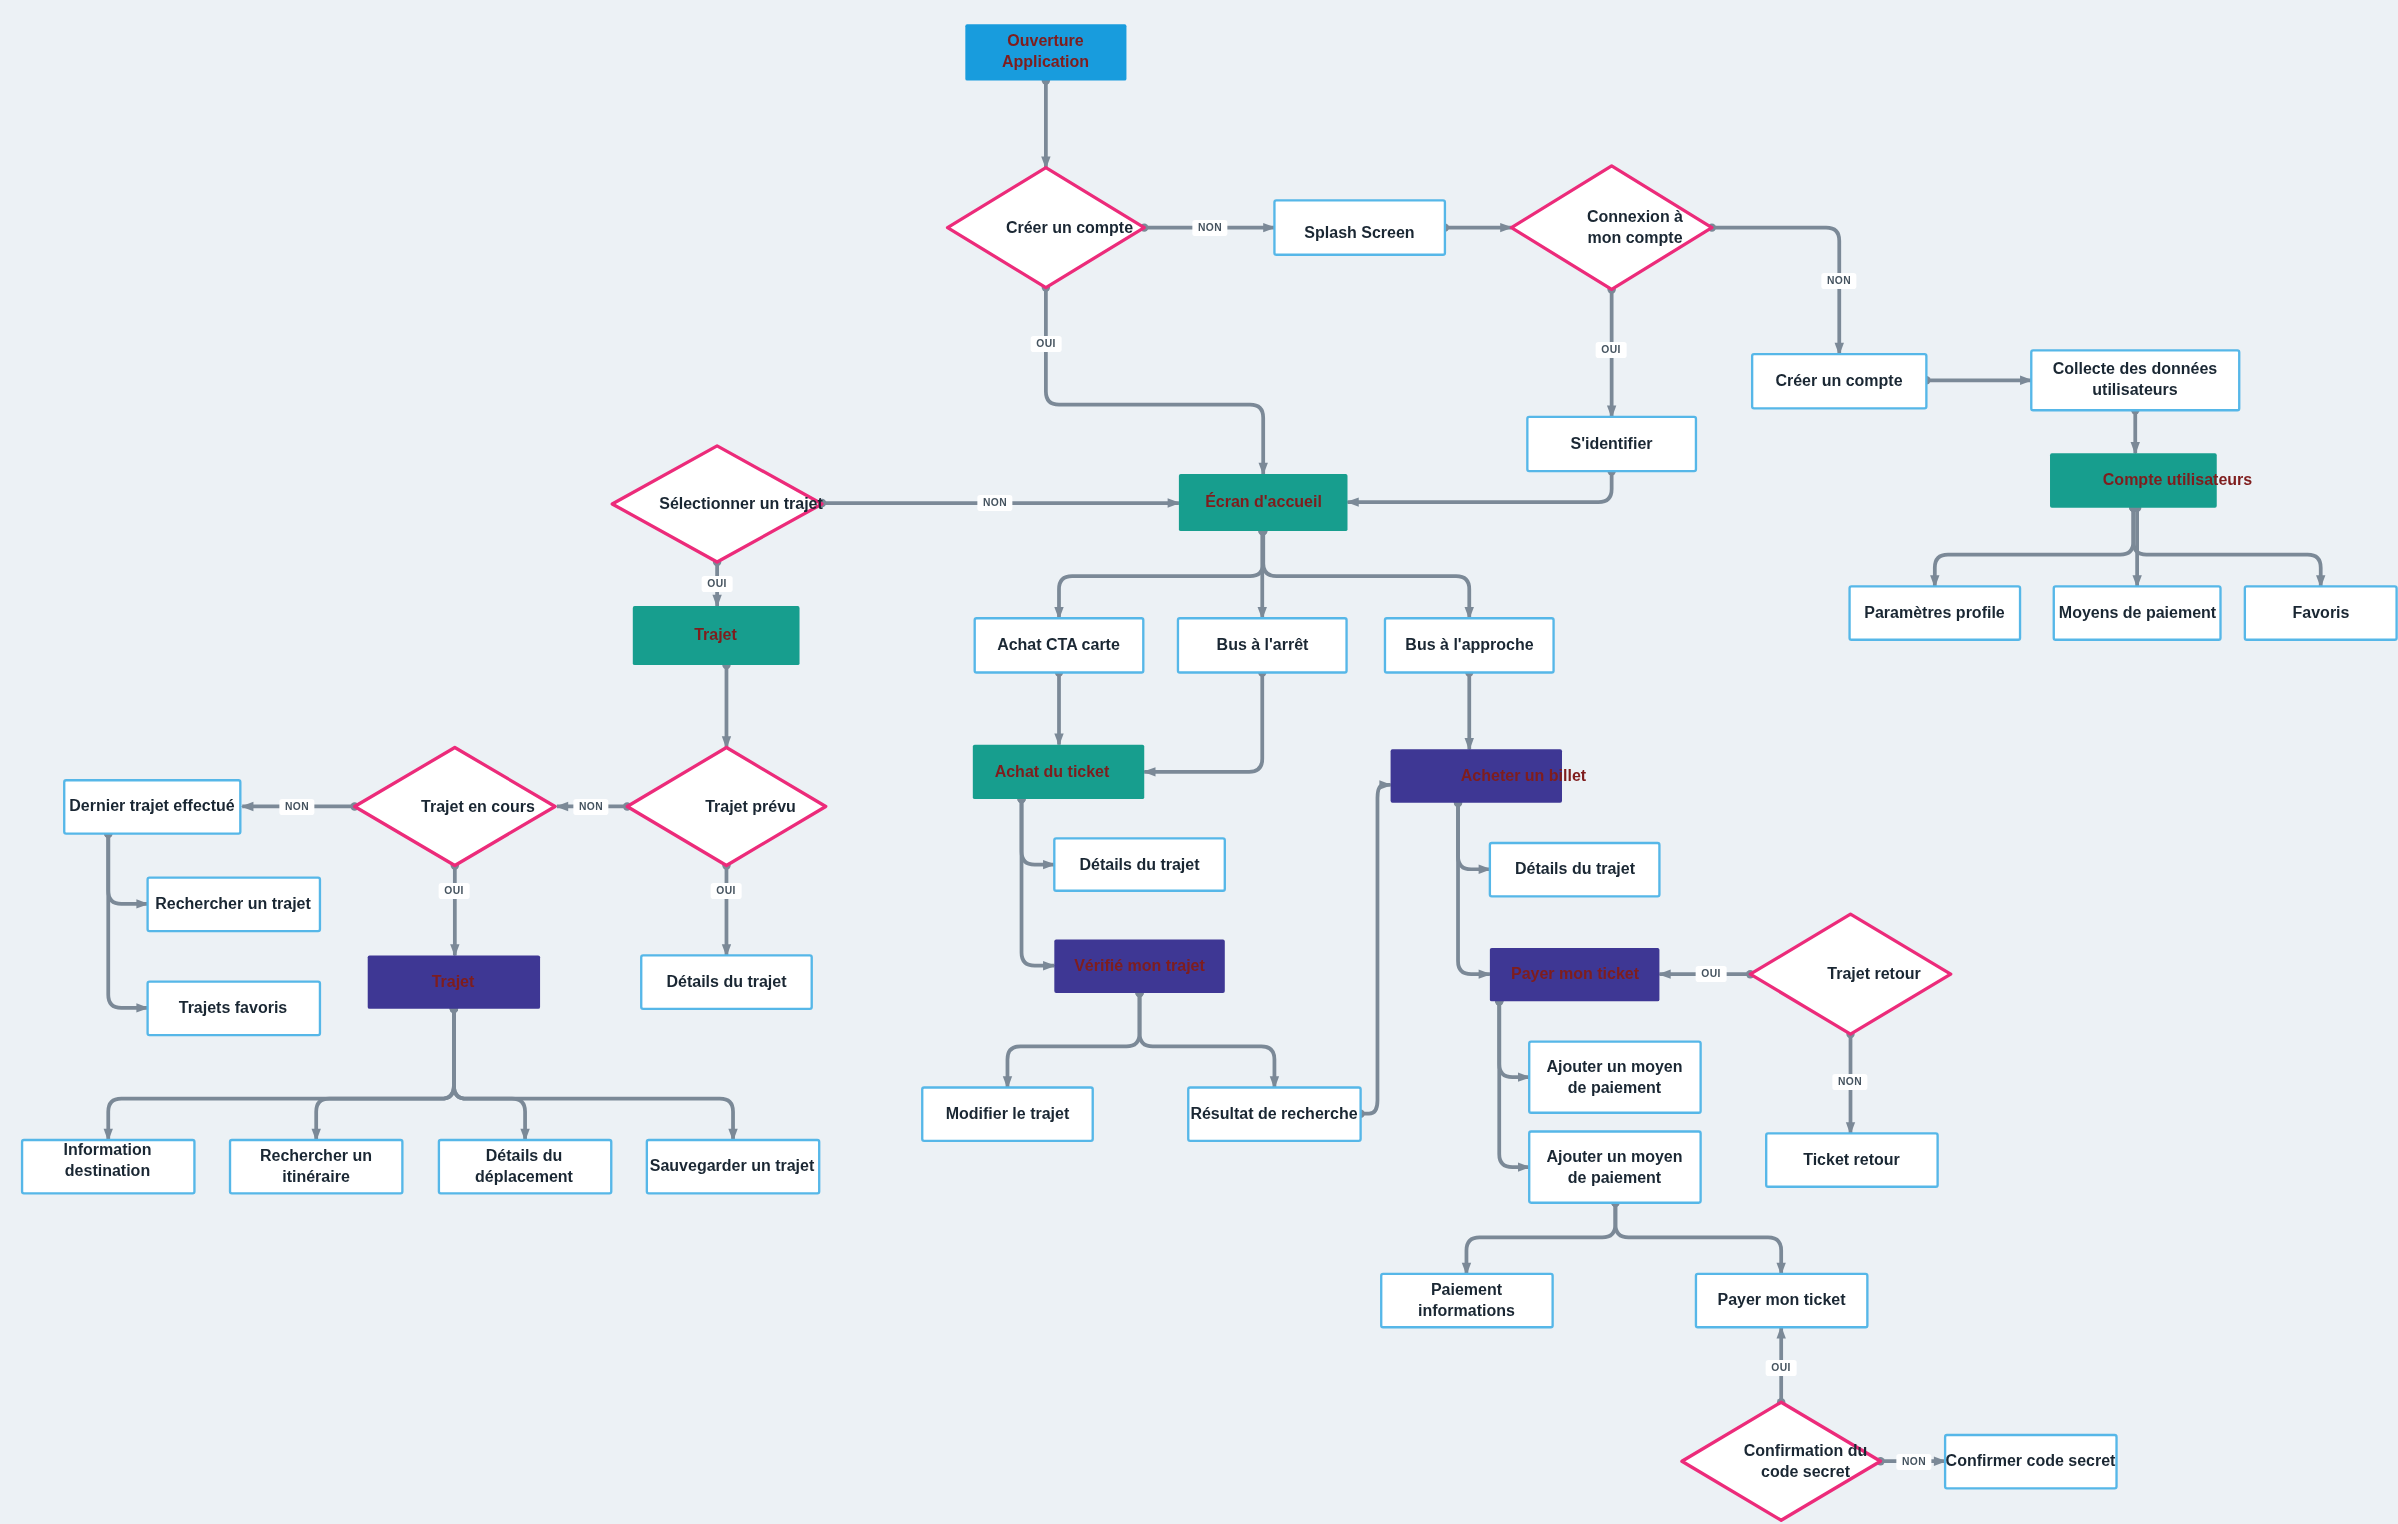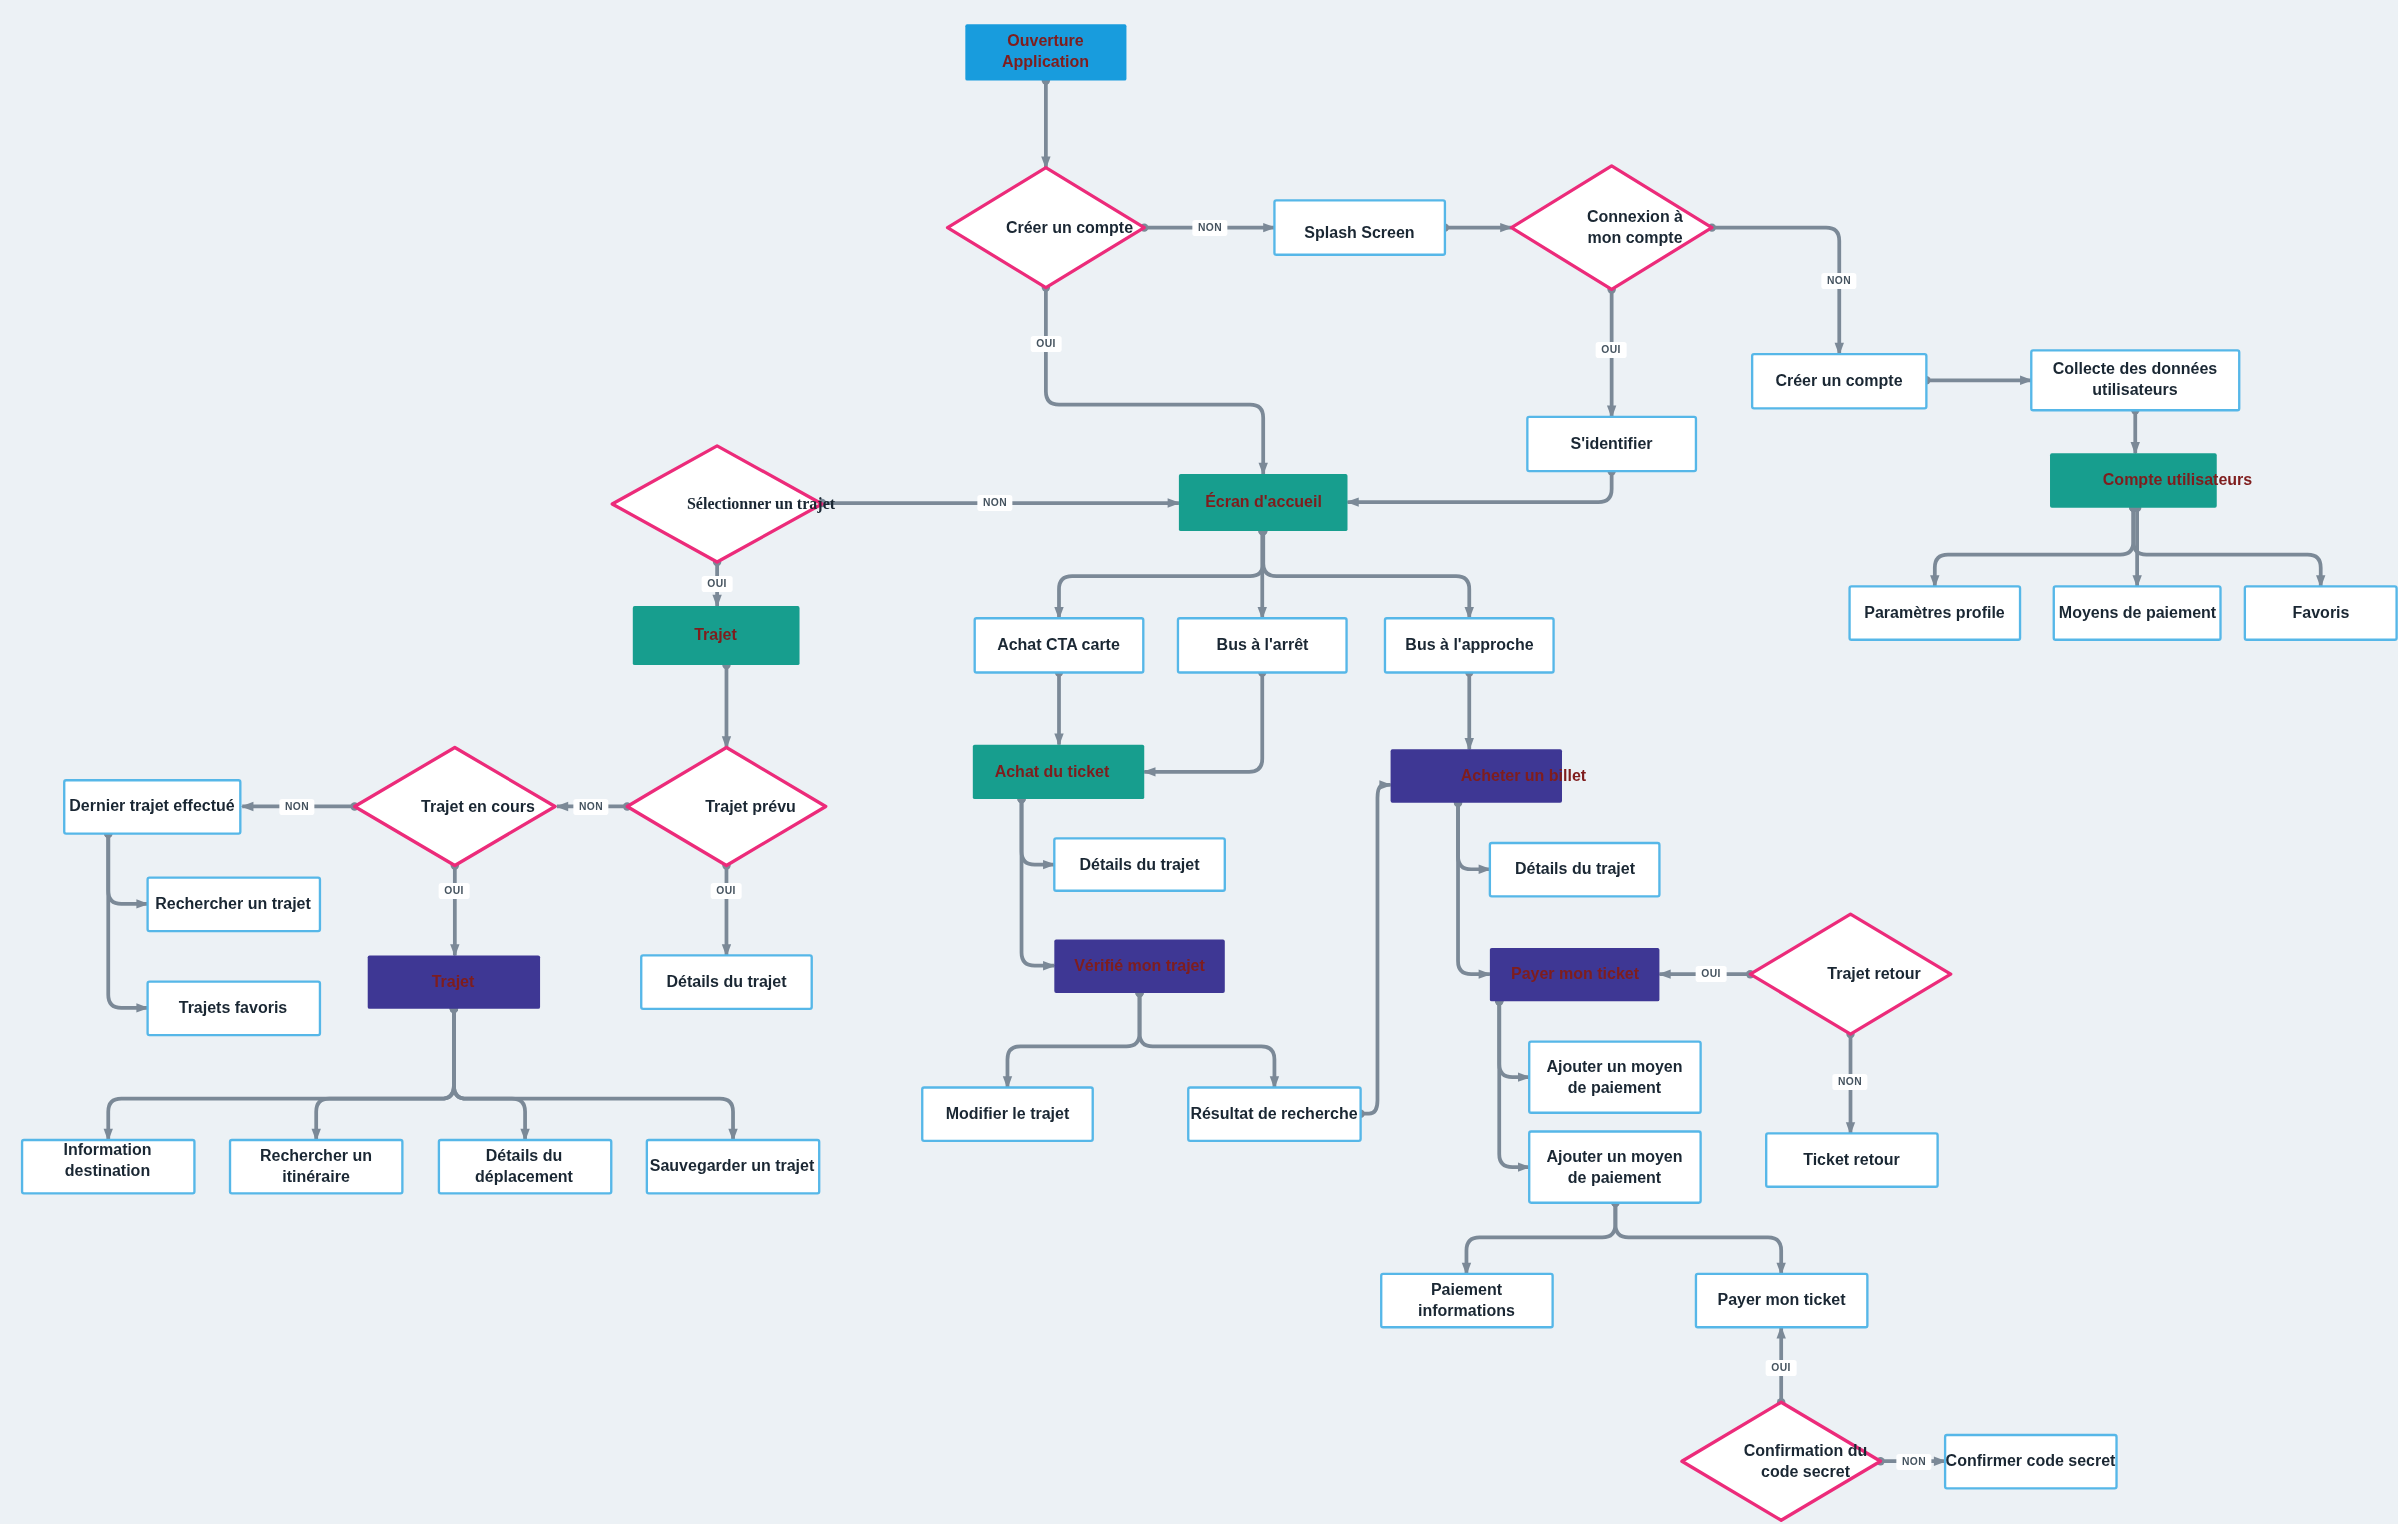--- a/index.html
+++ b/index.html
@@ -187,21 +187,21 @@
 mon compte</div>
       <div class="node-label" style="left: 1752px; top: 354px; width: 174px; height: 54px;">Créer un compte</div>
       <div class="node-label" style="left: 2031px; top: 350px; width: 208px; height: 60px;">Collecte des données
 utilisateurs</div>
       <div class="node-label light" style="left: 2050px; top: 453px; width: 167px; height: 54px; padding-left: 44px;">Compte utilisateurs</div>
       <div class="node-label" style="left: 1849px; top: 587px; width: 171px; height: 53px;">Paramètres profile</div>
       <div class="node-label" style="left: 2054px; top: 587px; width: 167px; height: 53px;">Moyens de paiement</div>
       <div class="node-label" style="left: 2245px; top: 587px; width: 152px; height: 53px; border-radius: 11px;">Favoris</div>
       <div class="node-label" style="left: 1527px; top: 417px; width: 169px; height: 54px;">S'identifier</div>
       <div class="node-label light" style="left: 1179px; top: 474px; width: 169px; height: 57px;">Écran d'accueil</div>
-      <div class="node-label" style="left: 632px; top: 446px; width: 210px; height: 116px; padding: 0px 24px; font-family: Liberation Serif, serif;">Sélectionner un trajet</div>
+      <div class="node-label" style="left: 612px; top: 446px; width: 210px; height: 116px; padding: 0px 24px;">Sélectionner un trajet</div>
       <div class="node-label light" style="left: 632px; top: 606px; width: 167px; height: 59px;">Trajet</div>
       <div class="node-label" style="left: 974px; top: 618px; width: 169px; height: 54px;">Achat CTA carte</div>
       <div class="node-label" style="left: 1178px; top: 618px; width: 169px; height: 54px;">Bus à l'arrêt</div>
       <div class="node-label" style="left: 1385px; top: 618px; width: 169px; height: 54px;">Bus à l'approche</div>
       <div class="node-label" style="left: 354px; top: 748px; width: 200px; height: 118px; padding: 0px 24px;">Trajet en cours</div>
       <div class="node-label" style="left: 627px; top: 748px; width: 199px; height: 118px; padding: 0px 24px;">Trajet prévu</div>
       <div class="node-label" style="left: 64px; top: 780px; width: 176px; height: 53px;">Dernier trajet effectué</div>
       <div class="node-label" style="left: 147px; top: 878px; width: 172px; height: 53px;">Rechercher un trajet</div>
       <div class="node-label" style="left: 147px; top: 982px; width: 172px; height: 53px;">Trajets favoris</div>
       <div class="node-label light" style="left: 367px; top: 956px; width: 172px; height: 53px;">Trajet</div>

